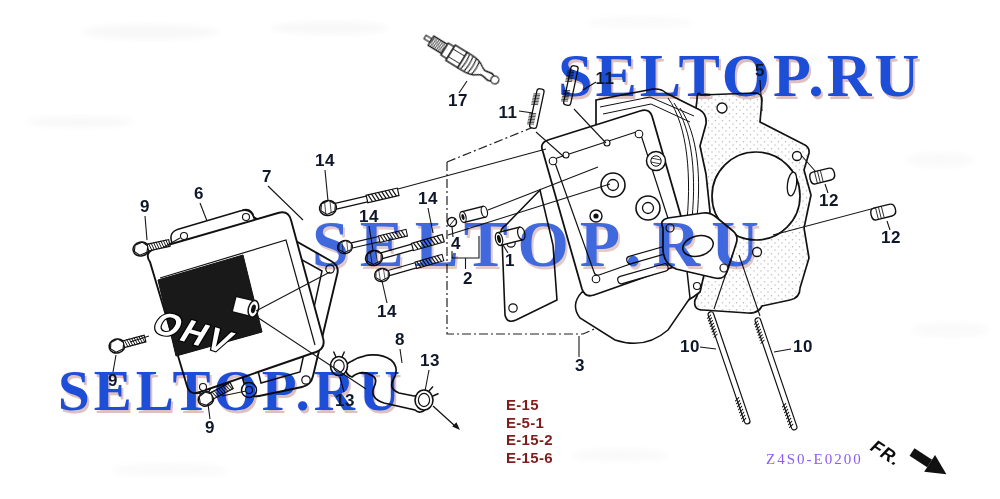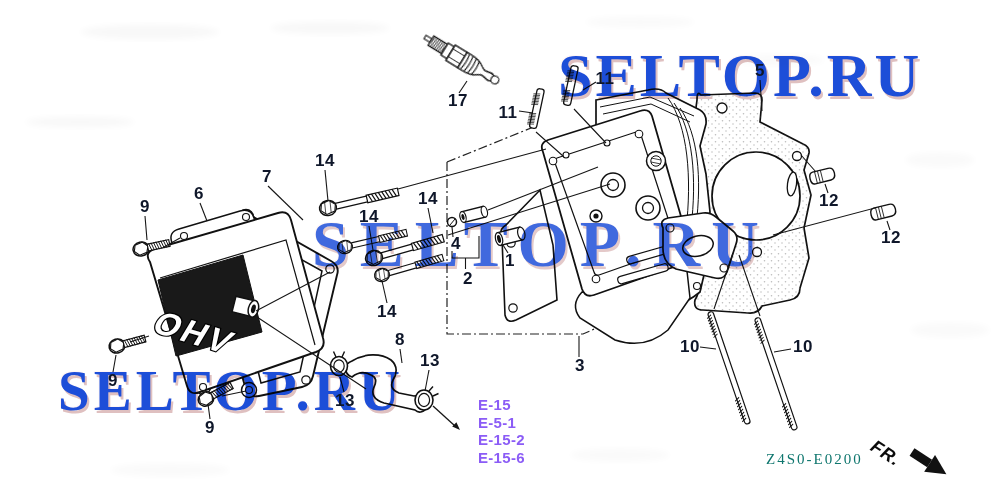--- a/index.html
+++ b/index.html
@@ -7,24 +7,24 @@
          font-family:"Liberation Sans",sans-serif;}
   #art{position:absolute;left:0;top:0;}
   .callout{position:absolute;transform:translate(-50%,-50%);font-weight:700;font-size:17px;
            color:#0f172a;letter-spacing:0.5px;white-space:nowrap;}
   .wm{position:absolute;font-family:"Liberation Serif",serif;font-weight:700;color:#1d4ed8;
       mix-blend-mode:multiply;white-space:nowrap;
       text-shadow:2px 3px 0 rgba(197,140,140,.55), -1px -1px 0 rgba(255,245,245,.9);}
   #wm-top{left:558px;top:40px;font-size:62px;letter-spacing:3px;}
   #wm-mid{left:312px;top:206px;font-size:66px;letter-spacing:11px;opacity:.85;}
   #wm-bottom{left:58px;top:358px;font-size:57px;letter-spacing:4px;}
-  #eref{position:absolute;left:478px;top:396px;font-weight:700;font-size:15px;line-height:17.5px;
-        color:#8b5cf6;letter-spacing:0.3px;}
+  #eref{position:absolute;left:506px;top:396px;font-weight:700;font-size:15px;line-height:17.5px;
+        color:#7f1d1d;letter-spacing:0.3px;}
   #diagram-code{position:absolute;left:766px;top:451px;font-family:"Liberation Serif",serif;
-        font-size:15px;color:#0f766e;letter-spacing:2px;}
+        font-size:15px;color:#8b5cf6;letter-spacing:2px;}
   #fr-label{position:absolute;left:878px;top:436px;font-weight:700;font-style:italic;
         font-size:18px;color:#0b0b0b;transform:rotate(33deg);transform-origin:0 0;letter-spacing:1px;}
 </style>
 </head>
 <body>
 
 <div id="stage">
 
   <svg id="art" width="1000" height="499" viewBox="0 0 1000 499">
     <defs>

